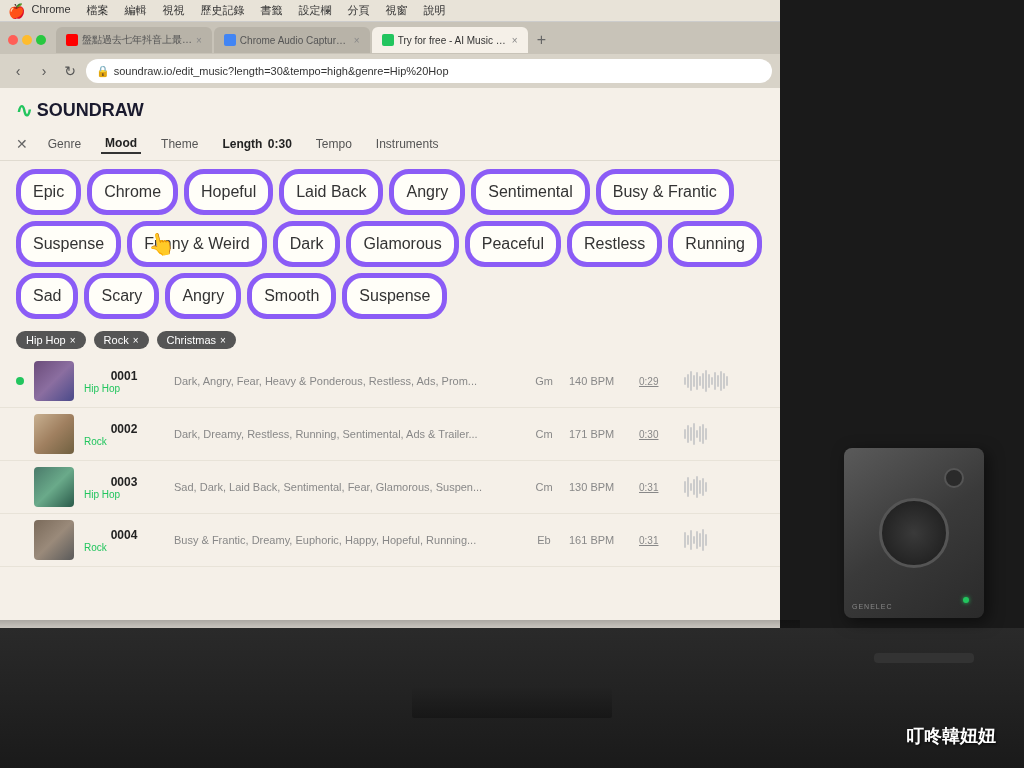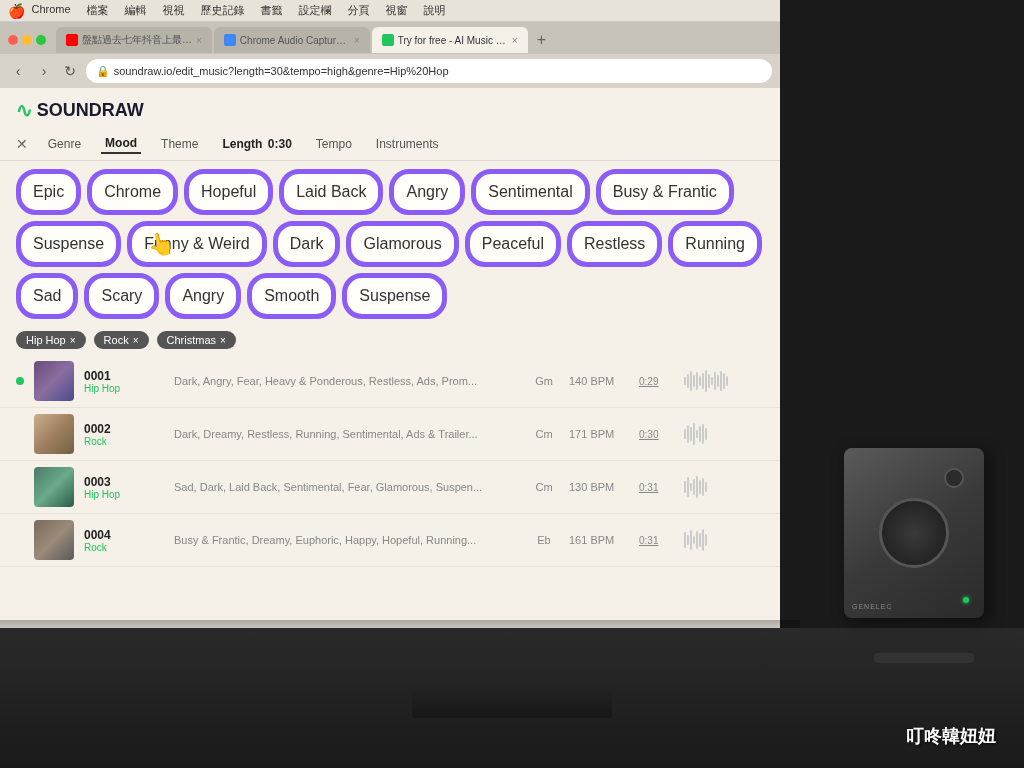--- a/index.html
+++ b/index.html
@@ -284,20 +284,21 @@
 
     .track-info {
       width: 80px;
       flex-shrink: 0;
     }
 
     .track-number {
       font-size: 12px;
       font-weight: 600;
       color: #222;
+      text-align: center;
     }
 
     .track-genre {
       font-size: 10px;
       color: #22c55e;
     }
 
     .track-tags {
       flex: 1;
       font-size: 11px;

